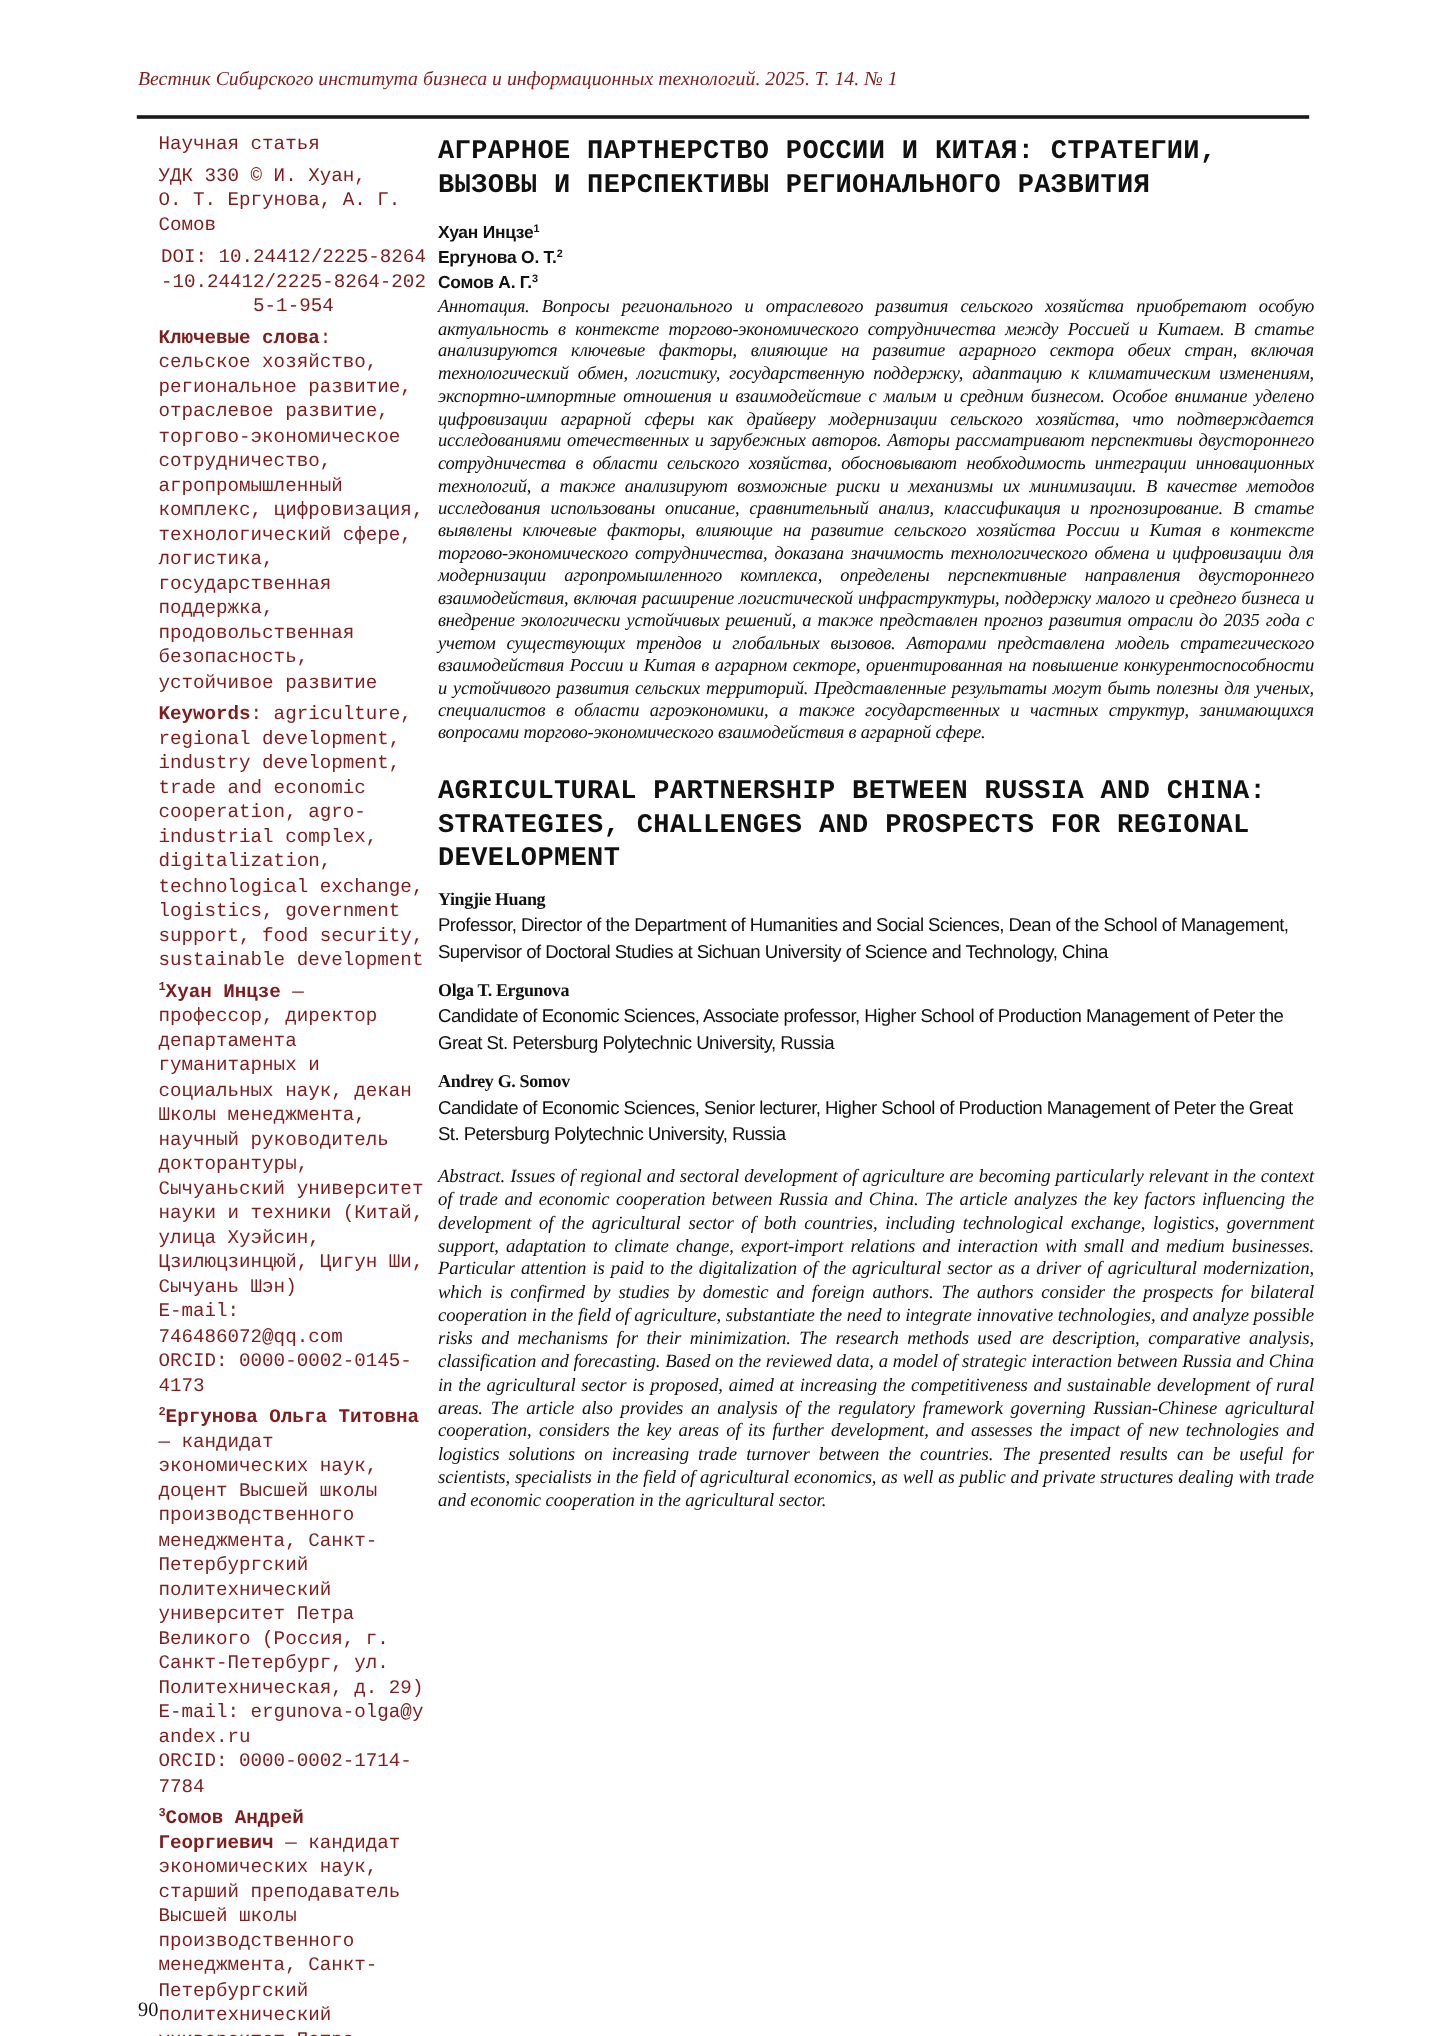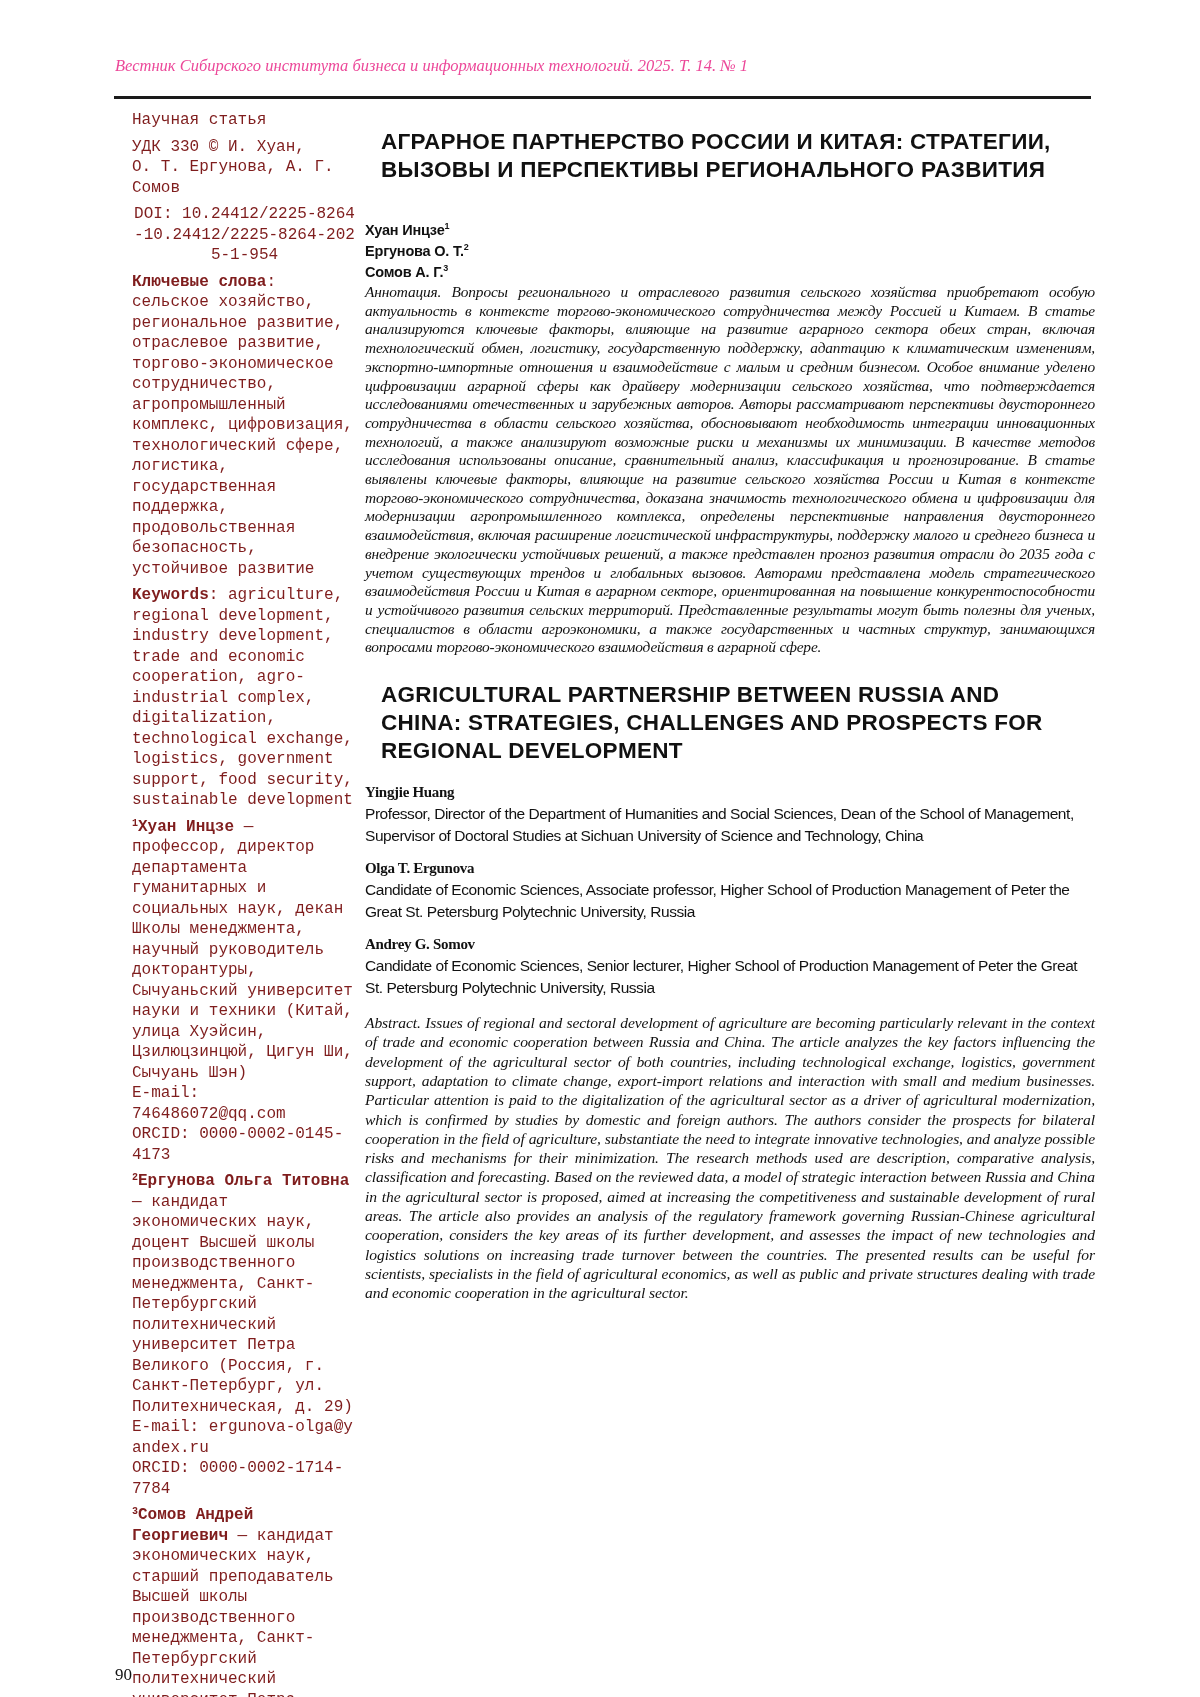--- a/index.html
+++ b/index.html
@@ -1,39 +1,39 @@
 <!DOCTYPE html>
 <html><head>
 <meta charset="utf-8">
 <style>
   html, body { margin: 0; padding: 0; background: #ffffff; }
   body { width: 1200px; height: 1697px; position: relative; color: #111; overflow: hidden; }
   .running-head {
     position: absolute; left: 115px; top: 56px;
-    font-family: "Liberation Serif", serif; font-style: italic; font-size: 16.5px; color: #ec4899;
+    font-family: "Liberation Serif", serif; font-style: italic; font-size: 16.5px; color: #7f1d1d;
   }
   .head-rule {
     position: absolute; left: 114px; top: 96px; width: 977px; height: 3px; background: #1a1a1a;
   }
   .sidebar {
     position: absolute; left: 132px; top: 110px; width: 225px;
     font-family: Liberation Mono, monospace; font-size: 16px; line-height: 20.5px; color: #7f1d1d;
   }
   .sidebar p { margin: 0 0 6px 0; }
   .sidebar b { font-weight: bold; }
   .sidebar sup { font-size: 10px; vertical-align: top; line-height: 14px; }
   .sb-block { margin-bottom: 5px; }
   .page-number { position: absolute; left: 115px; top: 1665px; font-family: "Liberation Serif", serif; font-size: 17px; }
 
   .main { position: absolute; left: 365px; top: 112px; width: 730px; }
   .title-ru, .title-en {
-    font-family: Liberation Sans, sans-serif; font-weight: bold; font-size: 22.5px; line-height: 28px;
-    letter-spacing: 0.3px; margin: 16px; color: #111;
+    font-family: Liberation Mono, monospace; font-weight: bold; font-size: 22.5px; line-height: 28px;
+    letter-spacing: 0.3px; margin: 0; color: #111;
   }
-  .authors-ru { margin-top: 36px; font-family: "Liberation Sans", sans-serif; font-weight: bold; font-size: 14.5px; line-height: 21px; letter-spacing: -0.2px; }
+  .authors-ru { margin-top: 16px; font-family: "Liberation Sans", sans-serif; font-weight: bold; font-size: 14.5px; line-height: 21px; letter-spacing: -0.2px; }
   .authors-ru sup { font-size: 9px; vertical-align: top; line-height: 12px; }
   .abstract-ru {
     margin-top: 0; font-family: "Liberation Serif", serif; font-style: italic; font-size: 15.4px; line-height: 18.7px;
     text-align: justify; letter-spacing: -0.15px;
   }
   .title-en { margin-top: 24px; }
   .author-en-name { font-family: Liberation Serif, serif; font-weight: bold; font-size: 15px; line-height: 22px; margin-top: 10px; letter-spacing: -0.3px; }
   .author-en-aff { font-family: "Liberation Sans", sans-serif; font-size: 15.5px; line-height: 22px; letter-spacing: -0.45px; }
   .abstract-en {
     margin-top: 14px; font-family: "Liberation Serif", serif; font-style: italic; font-size: 15.6px; line-height: 19.3px;

